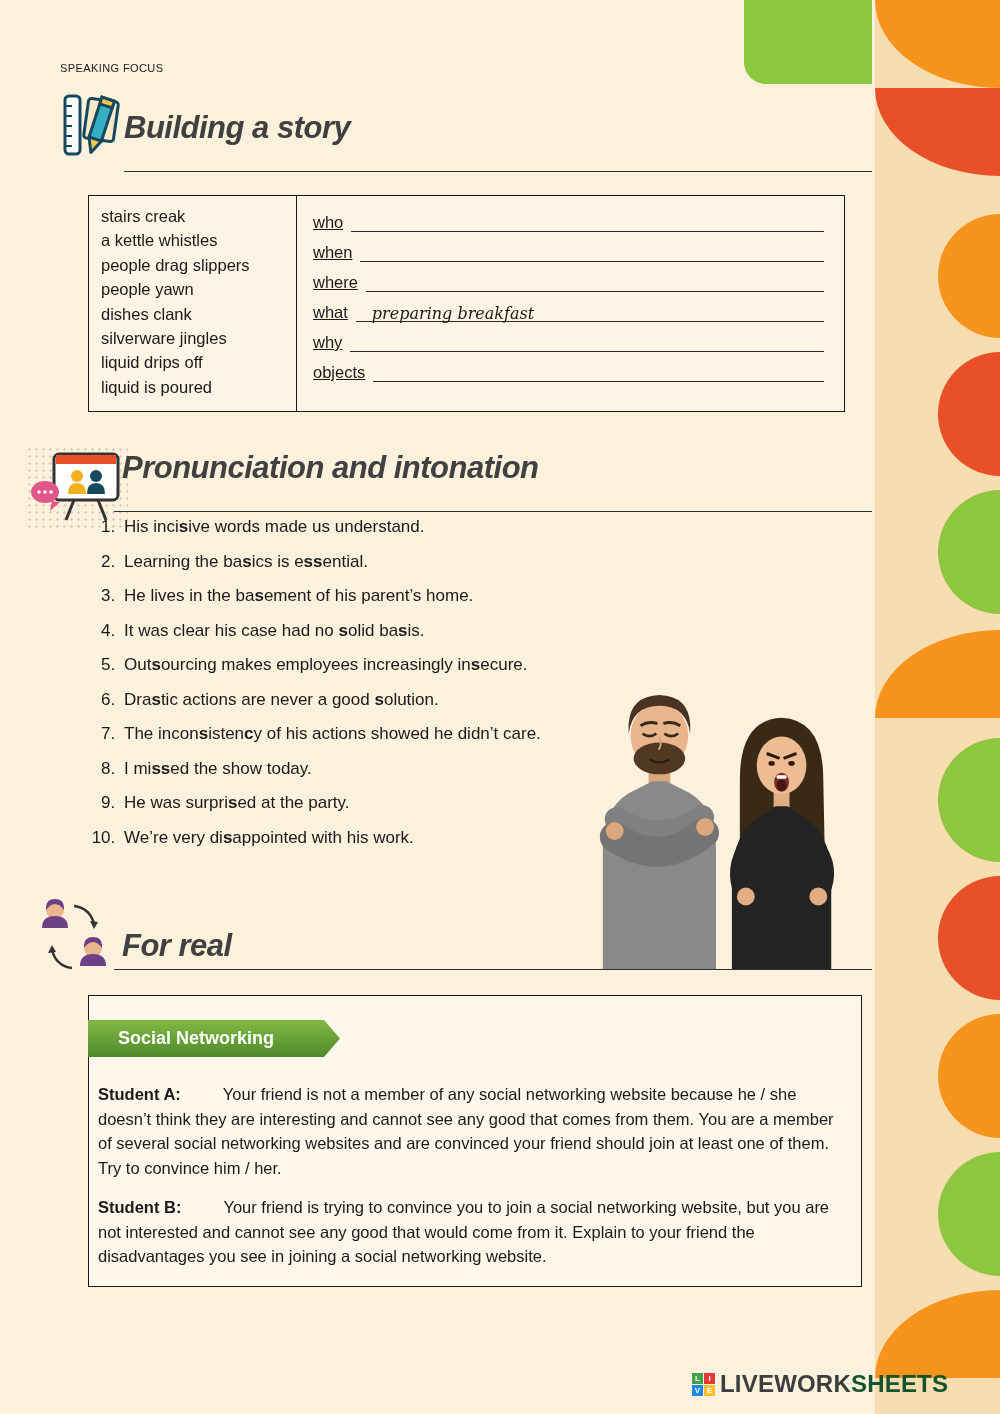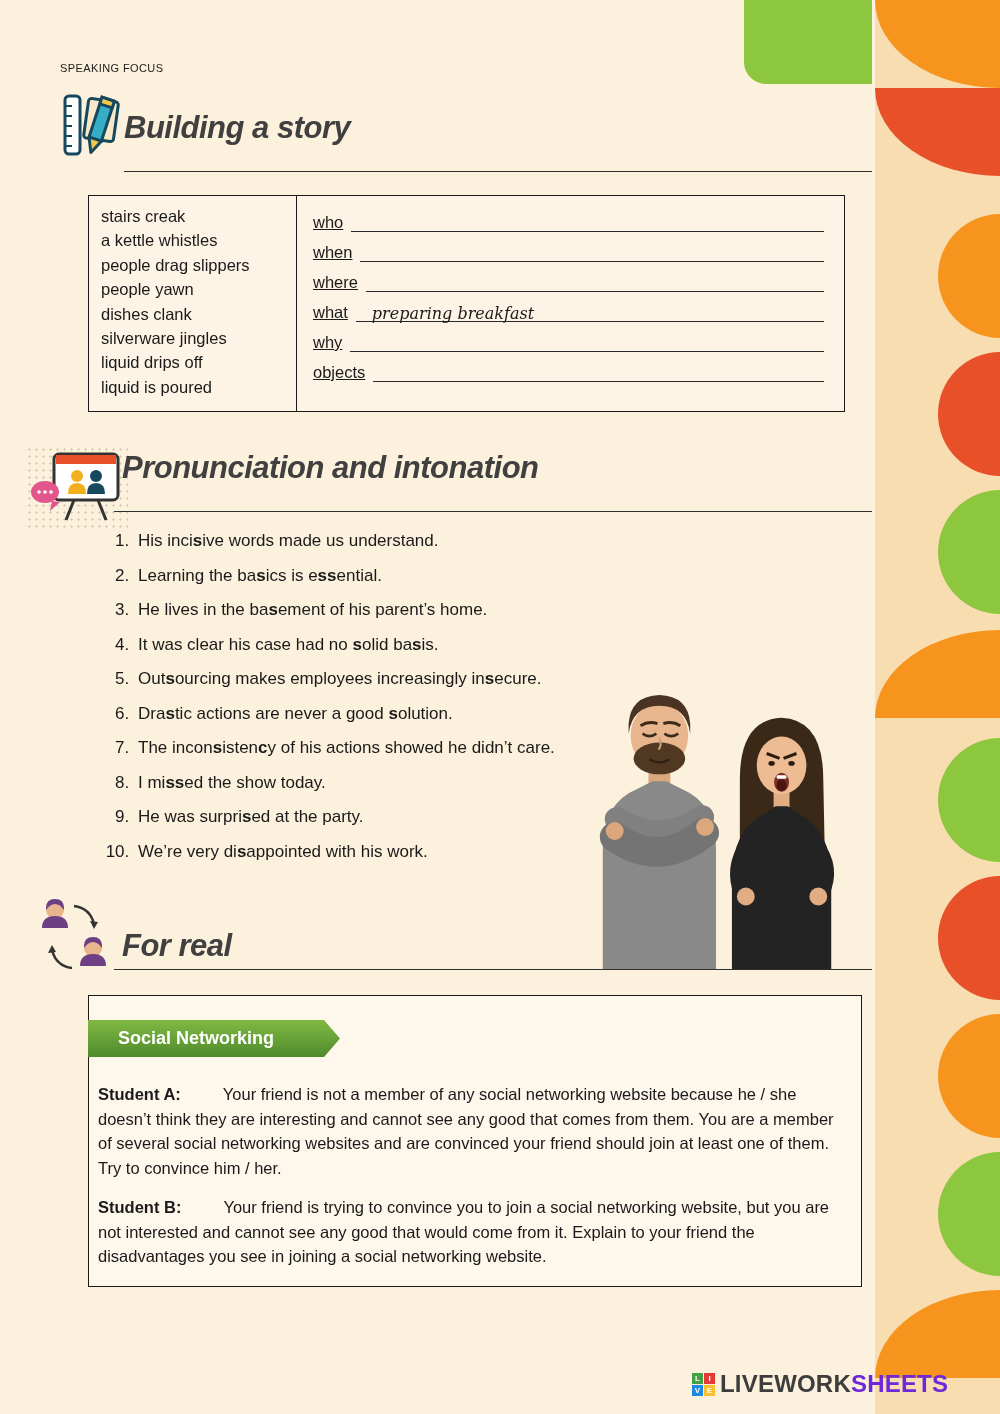--- a/index.html
+++ b/index.html
@@ -44,21 +44,21 @@
   .col-sounds { width:208px; border-right:1.4px solid #1a1a1a; box-sizing:border-box;
     padding:8px 8px 12px 12px; font-size:16.5px; line-height:24.4px; }
   .col-fields { flex:1; padding:6px 20px 16px 16px; font-size:16.5px; }
   .frow { display:flex; align-items:flex-end; height:30px; }
   .flabel { white-space:pre;text-decoration:underline; }
   .wline { flex:1; margin-left:8px; border-bottom:1.5px solid #2a2a2a; height:20px; position:relative; }
   .hand { position:absolute; left:16px; bottom:-2px; font-style:italic;
     font-family:"DejaVu Serif", serif; font-size:16px; white-space:nowrap;text-align:right; }
 
   
-  .sentences { position:absolute; left:88px; top:516px; width:600px; margin:14px;
+  .sentences { position:absolute; left:88px; top:516px; width:600px; margin:0;
     padding:0 0 0 32px; font-size:17px; }
   .sentences li { margin-bottom:13.5px; line-height:21px; white-space:nowrap; padding-left:4px; }
   .sentences b { font-weight:700; }
 
   
   .photo { position:absolute; left:565px; top:680px; width:308px; height:290px; }
 
   
   .card { position:absolute; left:88px; top:995px; width:774px; height:292px;
     border:1.4px solid #1a1a1a; box-sizing:border-box; background:rgba(255,255,255,0.45); }
@@ -69,21 +69,21 @@
   .card-body { padding:86px 16px 0 9px; }
   .cardp { margin:0 0 15px 0; font-size:16.5px; line-height:24.5px; }
   .cardp b { font-weight:700; }
   .tab { display:inline-block; width:42px; }
 
   
   .logo { position:absolute; left:692px; top:1370px; display:flex; align-items:center; }
   .logo-grid { display:grid; grid-template-columns:11px 11px; grid-auto-rows:11px; gap:1px; margin-right:5px; }
   .logo-sq { color:#fff; font-size:8px; font-weight:700; text-align:center; line-height:11px; }
   .logo-text { font-size:24px; font-weight:700; letter-spacing:0.2px; }
-  .lt-bold { color:#3d3d3d; } .lt-light { color:#6d28d9; }
+  .lt-bold { color:#3d3d3d; } .lt-light { color:#14532d; }
 </style>
 </head>
 <body>
 
 <div class="page">
 
   <div class="deco">
     <div class="shape q-bl c-orange" style="top:0"></div>
     <div class="shape q-bl c-red" style="top:88px"></div>
     <div class="shape half-left c-orange" style="top:214px"></div>

